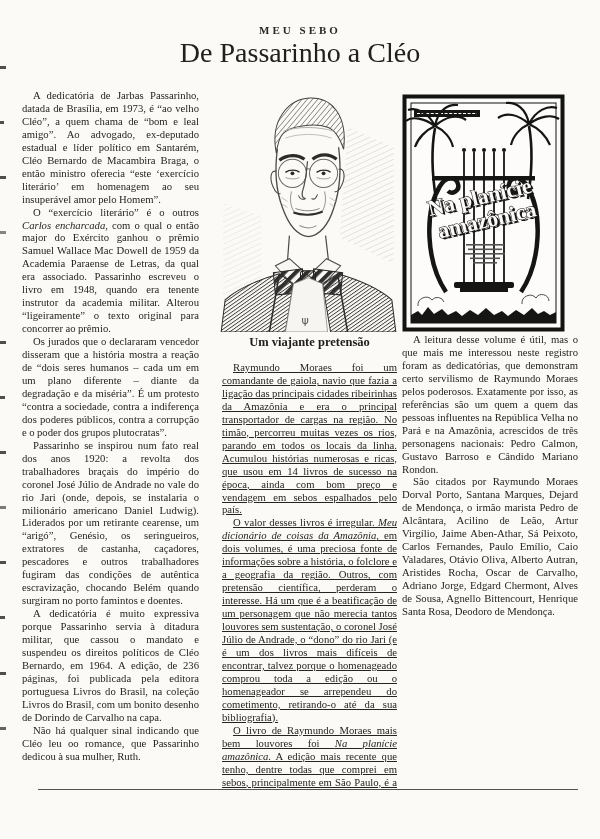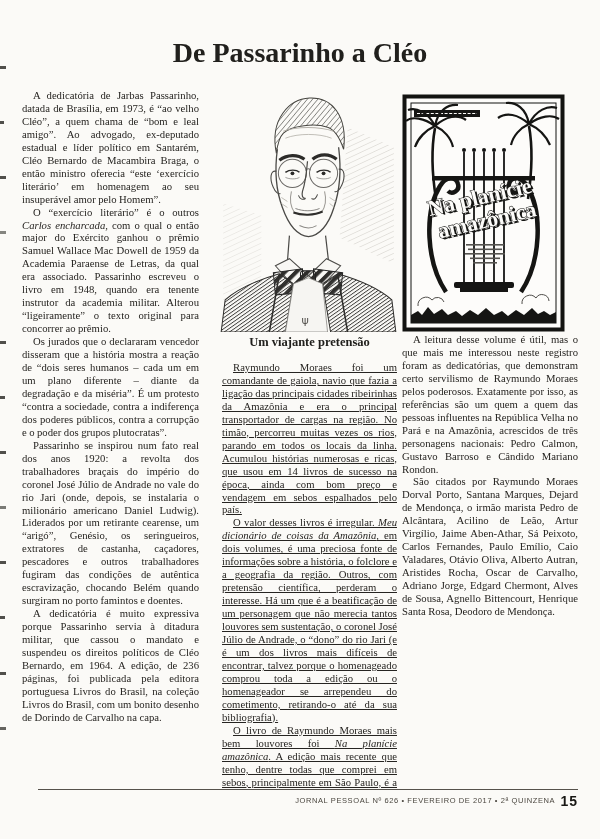--- a/index.html
+++ b/index.html
@@ -10,21 +10,21 @@
     color:#262421;
     overflow:hidden;
   }
   .kicker {
     position:absolute; top:24px; left:0; width:100%;
     text-align:center; font-size:11px; font-weight:bold;
     letter-spacing:3px; color:#2b2926;
   }
   .title {
     position:absolute; top:37px; left:0; width:100%;
-    text-align:center; font-size:28px; font-weight:bold;
+    text-align:center; font-size:28px; font-weight:normal;
     color:#21201d; margin:0;
   }
   .coltext {
     position:absolute; text-align:justify; font-size:10.7px;
     line-height:12.95px; overflow:hidden; hyphens:auto;
     word-spacing:-0.2px;
   }
   .coltext p { margin:0; text-indent:11px; }
   #col1 { left:22px;  top:89px;  width:177px; height:699px; }
   #col2text { left:222px; top:361px; width:175px; height:427px;text-decoration:underline; }
@@ -64,28 +64,30 @@
   <div class="speck" style="top:231px; opacity:.55"></div>
   <div class="speck" style="top:341px"></div>
   <div class="speck" style="top:396px; width:5px"></div>
   <div class="speck" style="top:451px"></div>
   <div class="speck" style="top:506px; opacity:.6"></div>
   <div class="speck" style="top:561px"></div>
   <div class="speck" style="top:616px; width:5px"></div>
   <div class="speck" style="top:672px"></div>
   <div class="speck" style="top:727px; opacity:.7"></div>
 
+  <div class="kicker">MEU SEBO</div>
   <h1 class="title">De Passarinho a Cléo</h1>
 
   <div id="col1" class="coltext">
     <p><span>A dedicatória de Jarbas Passarinho, datada de Brasília, em 1973, é “ao velho Cléo”, a quem chama de “bom e leal amigo”. Ao advogado, ex-deputado estadual e líder político em Santarém, Cléo Bernardo de Macambira Braga, o então ministro oferecia “este ‘exercício literário’ em homenagem ao seu insuperável amor pelo Homem”.</span></p>
     <p><span>O “exercício literário” é o outros </span><i>Carlos encharcada</i><span>, com o qual o então major do Exército ganhou o prêmio Samuel Wallace Mac Dowell de 1959 da Academia Paraense de Letras, da qual era associado. Passarinho escreveu o livro em 1948, quando era tenente instrutor da academia militar. Alterou “ligeiramente” o texto original para concorrer ao prêmio.</span></p>
     <p><span>Os jurados que o declararam vencedor disseram que a história mostra a reação de “dois seres humanos – cada um em um plano diferente – diante da degradação e da miséria”. É um protesto “contra a sociedade, contra a indiferença dos poderes públicos, contra a corrupção e o poder dos grupos plutocratas”.</span></p>
     <p><span>Passarinho se inspirou num fato real dos anos 1920: a revolta dos trabalhadores braçais do império do coronel José Júlio de Andrade no vale do rio Jari (onde, depois, se instalaria o milionário americano Daniel Ludwig). Liderados por um retirante cearense, um “arigó”, Genésio, os seringueiros, extratores de castanha, caçadores, pescadores e outros trabalhadores fugiram das condições de autêntica escravização, chocando Belém quando surgiram no porto famintos e doentes.</span></p>
     <p><span>A dedicatória é muito expressiva porque Passarinho servia à ditadura militar, que cassou o mandato e suspendeu os direitos políticos de Cléo Bernardo, em 1964. A edição, de 236 páginas, foi publicada pela editora portuguesa Livros do Brasil, na coleção Livros do Brasil, com um bonito desenho de Dorindo de Carvalho na capa.</span></p>
+    <p><span>Não há qualquer sinal indicando que Cléo leu oo romance, que Passarinho dedicou à sua mulher, Ruth.</span></p>
   </div>
 
   <div class="portrait">
     <svg viewBox="0 0 178 246">
       <defs>
         <pattern id="hairHatch" width="4" height="4" patternUnits="userSpaceOnUse" patternTransform="rotate(40)">
           <line x1="0" y1="0" x2="0" y2="4" stroke="#504f4b" stroke-width="1.1"></line>
         </pattern>
         <pattern id="suitHatch" width="3" height="3" patternUnits="userSpaceOnUse" patternTransform="rotate(55)">
           <line x1="0" y1="0" x2="0" y2="3" stroke="#3b3a38" stroke-width="1.7"></line>
@@ -218,18 +220,14 @@
     <p><span>O valor desses livros é irregular. </span><i>Meu dicionário de coisas da Amazônia</i><span>, em dois volumes, é uma preciosa fonte de informações sobre a história, o folclore e a geografia da região. Outros, com pretensão científica, perderam o interesse. Há um que é a beatificação de um personagem que não merecia tantos louvores sem sustentação, o coronel José Júlio de Andrade, o “dono” do rio Jari (e é um dos livros mais difíceis de encontrar, talvez porque o homenageado comprou toda a edição ou o homenageador se arrependeu do cometimento, retirando-o até da sua bibliografia).</span></p>
     <p><span>O livro de Raymundo Moraes mais bem louvores foi </span><i>Na planície amazônica</i><span>. A edição mais recente que tenho, dentre todas que comprei em sebos, principalmente em São Paulo, é a 6ª, de 1960, que já não teve mais prefácio do</span></p>
   </div>
 
   <div id="col3text" class="coltext">
     <p><span>A leitura desse volume é útil, mas o que mais me interessou neste registro foram as dedicatórias, que demonstram certo servilismo de Raymundo Moraes pelos poderosos. Exatamente por isso, as referências são um quem a quem das pessoas influentes na República Velha no Pará e na Amazônia, acrescidos de três personagens nacionais: Pedro Calmon, Gustavo Barroso e Cândido Mariano Rondon.</span></p>
     <p><span>São citados por Raymundo Moraes Dorval Porto, Santana Marques, Dejard de Mendonça, o irmão marista Pedro de Alcântara, Acilino de Leão, Artur Virgílio, Jaime Aben-Athar, Sá Peixoto, Carlos Fernandes, Paulo Emílio, Caio Valadares, Otávio Oliva, Alberto Autran, Aristides Rocha, Oscar de Carvalho, Adriano Jorge, Edgard Chermont, Alves de Sousa, Agnello Bittencourt, Henrique Santa Rosa, Deodoro de Mendonça.</span></p>
   </div>
 
   <div class="footer-rule"></div>
-  <div class="footer">
-    <span>JORNAL PESSOAL Nº 626 • FEVEREIRO DE 2017 • 2ª QUINZENA</span>
-    <span class="pagenum">15</span>
-  </div>
 
 </div>
 
 </body></html>

